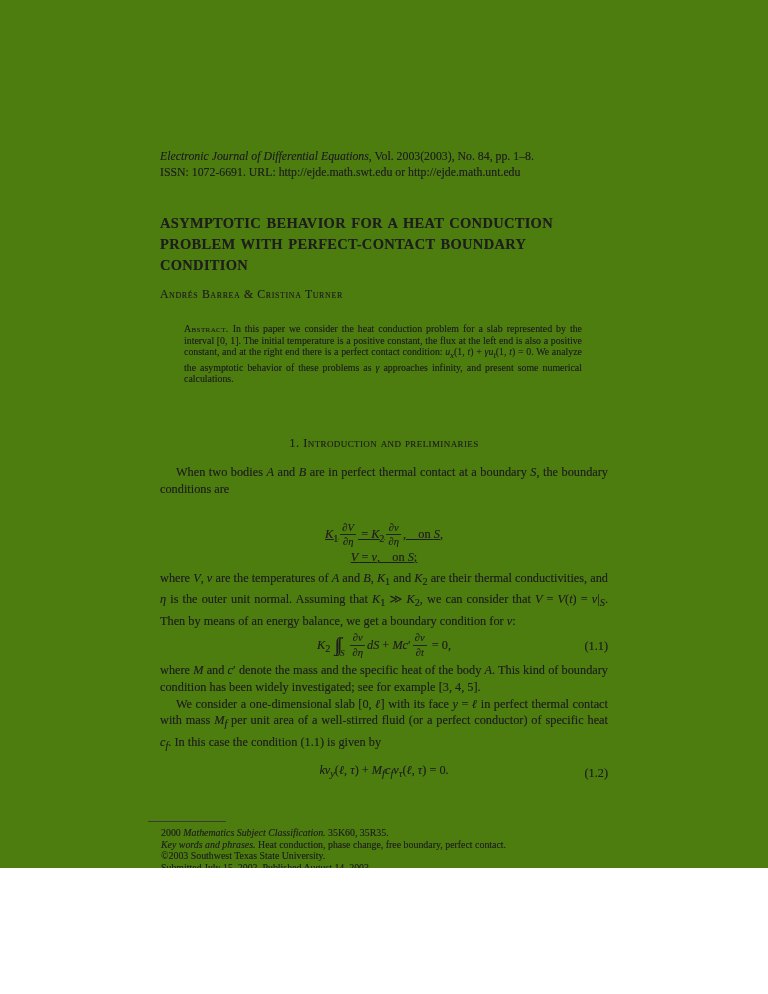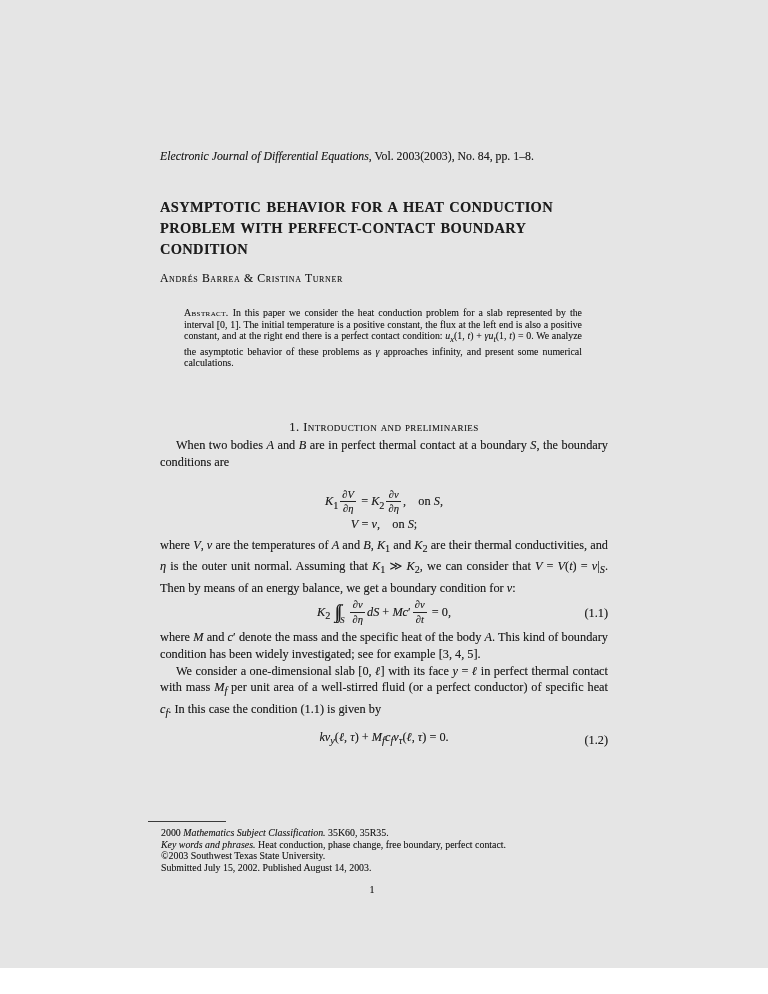--- a/index.html
+++ b/index.html
@@ -2,41 +2,41 @@
 <html><head>
 <meta charset="utf-8">
 <style>
   html,body{margin:0;padding:0;background:#ffffff;}
   body{
     width:768px;height:994px;
     font-family:"Liberation Serif","DejaVu Serif",serif;
     color:#1d1d1d;
     text-shadow:0 0 0.5px rgba(30,30,30,0.45);
   }
-  .page{position:relative;width:768px;height:968px;overflow:hidden;background:#e5e5e5;}
+  .page{position:relative;width:768px;height:868px;overflow:hidden;background:#4d7c0f;}
   .content{position:absolute;left:160px;top:148px;width:448px;}
 
   .jheader{font-size:11.8px;line-height:16px;}
 
   .title{margin-top:33px;text-align:left;font-weight:bold;font-size:14.5px;line-height:21px;letter-spacing:0.3px;word-spacing:1.5px;}
   .title span{display:block;}
 
   .authors{margin-top:11px;font-variant:small-caps;font-size:11.8px;letter-spacing:0.6px;}
 
   .abstract{margin:21px 26px 0 24px;font-size:9.9px;line-height:11.6px;text-align:justify;}
   .abstract .abs-label{font-variant:small-caps;letter-spacing:0.4px;}
 
-  .secheading{margin-top:51px;margin-bottom:2px;text-align:center;font-variant:small-caps;font-size:12.6px;letter-spacing:0.4px;}
+  .secheading{margin-top:51px;margin-bottom:13px;text-align:center;font-variant:small-caps;font-size:12.6px;letter-spacing:0.4px;}
 
   .body-text{font-size:12.3px;line-height:16.8px;text-align:justify;}
   .body-text p{margin:0;}
   p.indent{text-indent:16px;}
 
   .eq{position:relative;text-align:center;font-size:12.3px;}
-  .eq-contact{margin:18px 0 4px;}
+  .eq-contact{margin:24px 0 4px;text-decoration:underline;}
   .eq-contact .eq-line{margin:1px 0;}
   .eq-numbered{margin:3px 0;}
   .eq .tag{position:absolute;right:0;top:50%;transform:translateY(-50%);}
 
   .frac{display:inline-block;vertical-align:middle;text-align:center;font-size:10.6px;line-height:1.12;margin:0 2px;}
   .frac .num{display:block;padding:0 2px 1px;border-bottom:0.9px solid #222;}
   .frac .den{display:block;padding:1px 2px 0;}
   .int{font-size:19px;letter-spacing:-3px;vertical-align:middle;margin:0 0 0 2px;}
   .isub{display:inline-block;font-size:8.6px;position:relative;top:7px;margin:0 4px 0 1px;}
 
@@ -46,20 +46,21 @@
   .pagenum{margin-top:10px;text-align:center;font-size:10px;}
 </style>
 </head>
 <body>
 
 <div class="page">
   <div class="content">
 
     <div class="jheader">
       <div><i>Electronic Journal of Differential Equations</i>, Vol. 2003(2003), No. 84, pp. 1–8.</div>
+      <div>ISSN: 1072-6691. URL: http://ejde.math.swt.edu or http://ejde.math.unt.edu</div>
     </div>
 
     <div class="title">
       <span>ASYMPTOTIC BEHAVIOR FOR A HEAT CONDUCTION</span>
       <span>PROBLEM WITH PERFECT-CONTACT BOUNDARY</span>
       <span>CONDITION</span>
     </div>
 
     <div class="authors">Andrés Barrea &amp; Cristina Turner</div>
 

